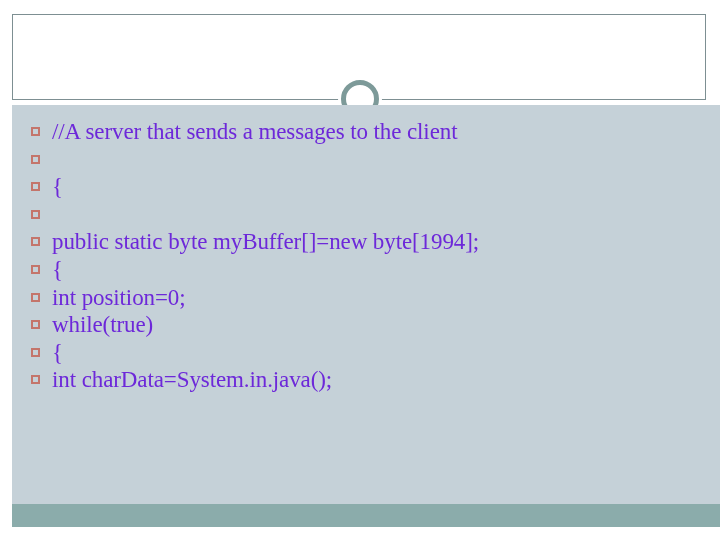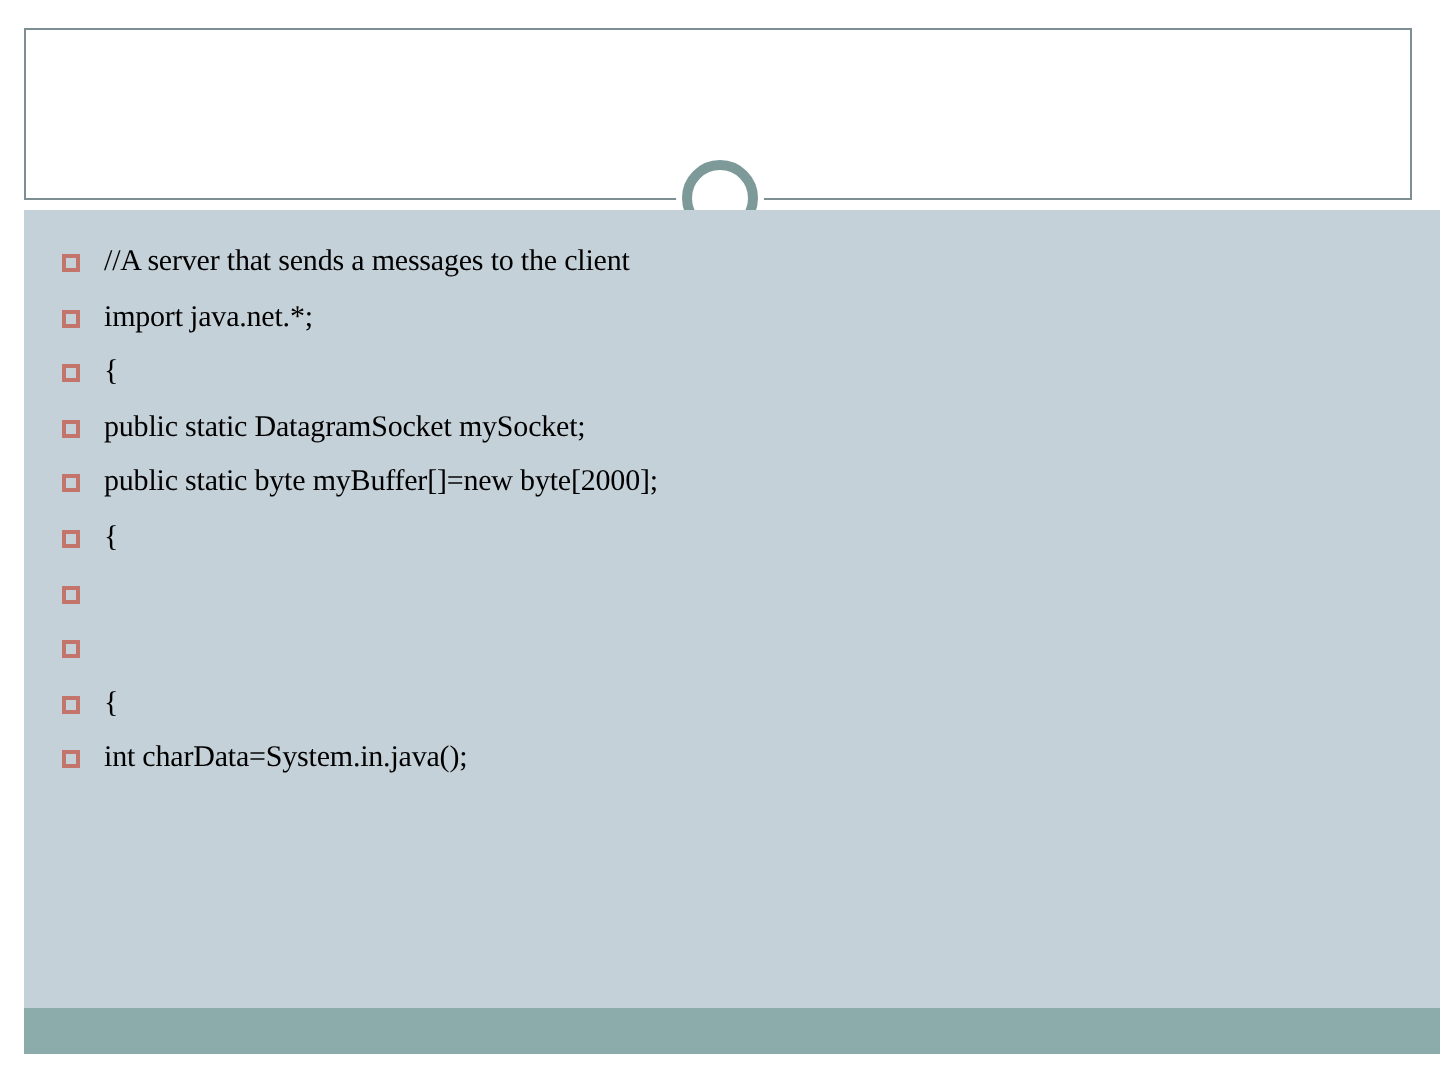--- a/index.html
+++ b/index.html
@@ -97,22 +97,22 @@
     right: 8px;
     list-style: none;
     margin: 0;
     padding: 0;
   }
   #bullet-list li {
     position: relative;
     padding-left: 22px;
     height: 27.6px;
     line-height: 27.6px;
-    font-size: 15px;
-    color: #000000;
+    font-size: 23px;
+    color: #6d28d9;
     white-space: pre;
     letter-spacing: -0.1px;
   }
   #bullet-list li .sq {
     position: absolute;
     left: 1px;
     top: 9px;
     width: 9px;
     height: 9px;
     box-sizing: border-box;
@@ -142,27 +142,27 @@
   <div id="title-rule"></div>
 
   <div id="ring-wrap">
     <div id="ring-halo"></div>
     <div id="ring"></div>
   </div>
 
   <div id="body-frame">
     <ul id="bullet-list">
         <li><span class="sq"></span><span>//A server that sends a messages to the client</span></li>
-        <li><span class="sq"></span><span>import java.net.*;</span></li>
-        <li><span class="sq"></span><span>{</span></li>
-        <li><span class="sq"></span><span>public static DatagramSocket mySocket;</span></li>
-        <li><span class="sq"></span><span>public static byte myBuffer[]=new byte[2000];</span></li>
+        <li><span class="sq"></span></li>
         <li><span class="sq"></span><span>{</span></li>
         <li><span class="sq"></span></li>
-        <li><span class="sq"></span></li>
+        <li><span class="sq"></span><span>public static byte myBuffer[]=new byte[1994];</span></li>
+        <li><span class="sq"></span><span>{</span></li>
+        <li><span class="sq"></span><span>int position=0;</span></li>
+        <li><span class="sq"></span><span>while(true)</span></li>
         <li><span class="sq"></span><span>{</span></li>
         <li><span class="sq"></span><span>int charData=System.in.java();</span></li>
       </ul>
   </div>
 
   <div id="bottom-bar"></div>
 
 </div>
 
 </body></html>

